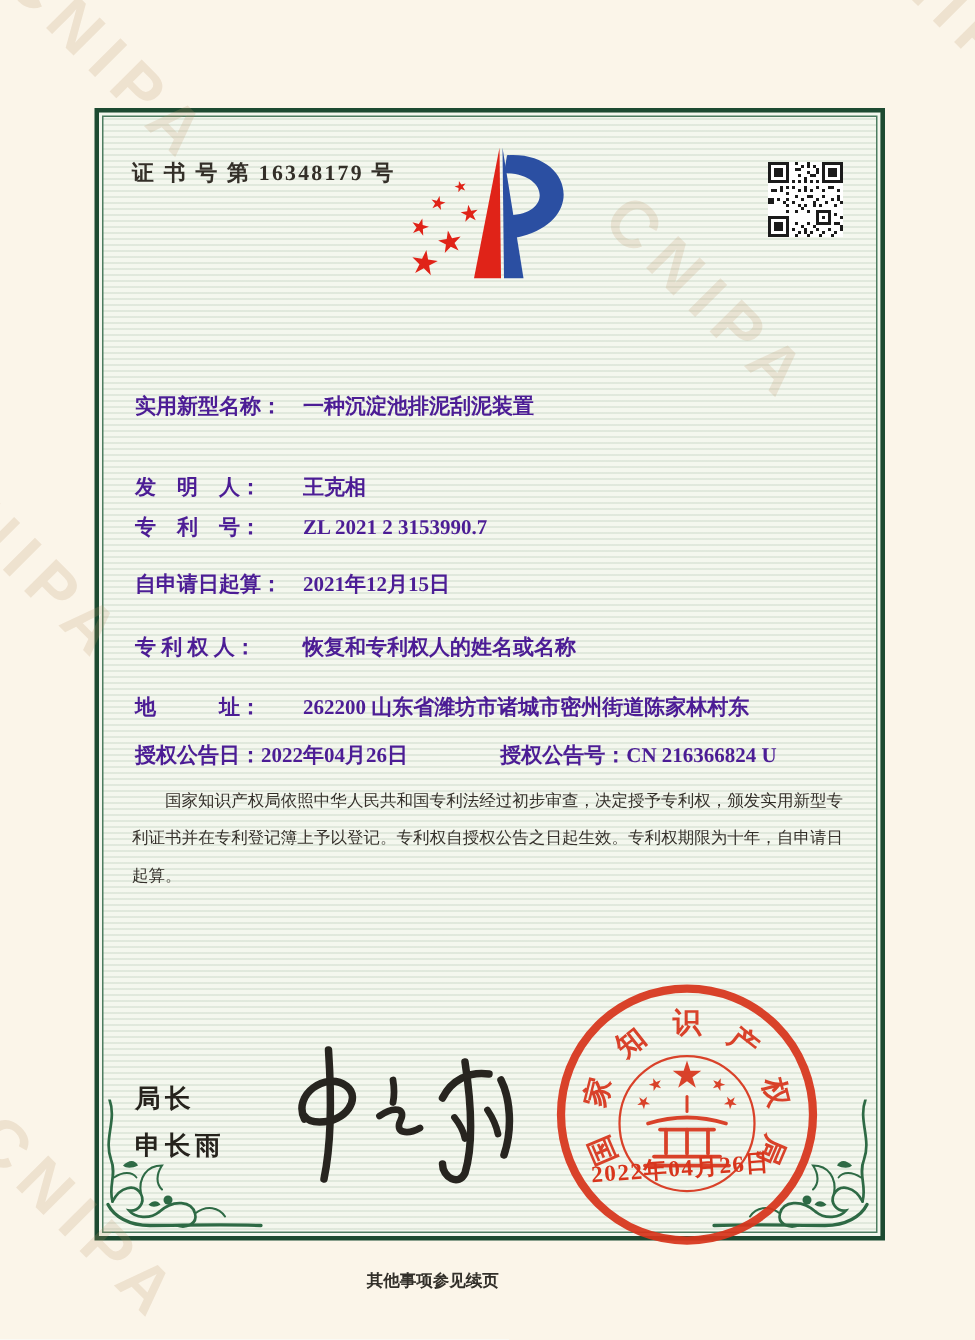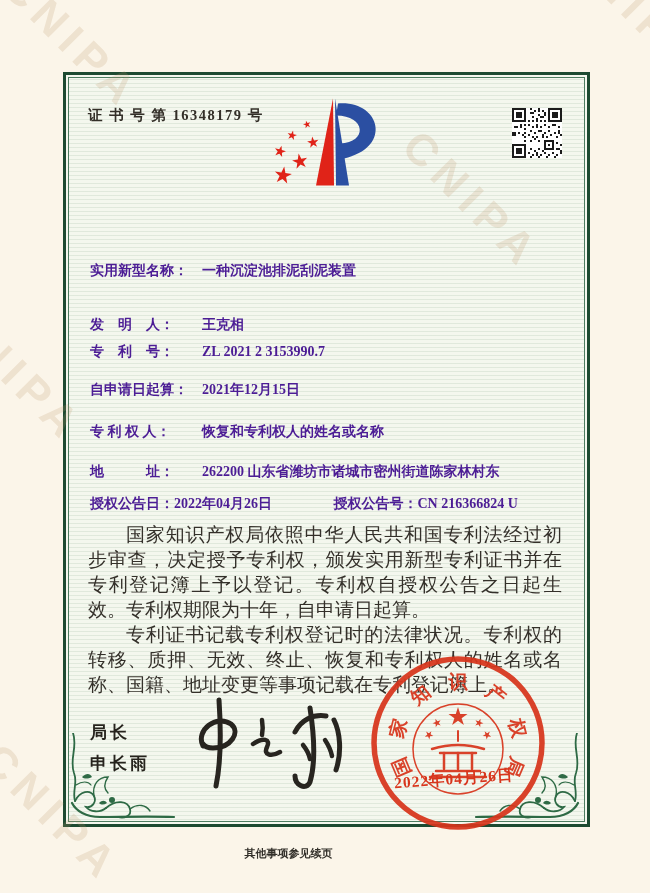--- a/index.html
+++ b/index.html
@@ -15,21 +15,21 @@
   .abs{position:absolute;z-index:3;}
   .cert-no{left:88px;top:106px;font-size:14.5px;letter-spacing:1.5px;color:#332f28;font-weight:600;}
   .logo{left:256px;top:95px;width:138px;height:97px;}
   .qr{left:512px;top:108px;width:50px;height:50px;}
   .title{left:63px;top:192px;width:521px;text-align:center;font-size:31px;font-weight:700;
     letter-spacing:8px;color:#17140f;}
   .row{left:90px;width:472px;font-size:14px;font-weight:600;color:#4c1d95;white-space:nowrap;}
   .row .lbl{display:inline-block;min-width:112px;}
   .r1{top:262px;} .r2{top:304px;margin-top:12px;} .r3{top:343px;} .r4{top:381px;} .r5{top:423px;} .r6{top:463px;} .r7{top:495px;}
   .r7 .g1{display:inline-block;width:240px;}
-  .paras{left:88px;top:522px;width:474px;font-size:19px;line-height:25px;text-align:justify;
+  .paras{left:88px;top:522px;width:474px;font-size:11px;line-height:25px;text-align:justify;
     color:#34302a;font-weight:500;}
   .paras p{margin:0;text-indent:2em;}
   .director-title{left:90px;top:721px;font-size:17px;letter-spacing:3px;color:#26231d;font-weight:600;}
   .director-name{left:90px;top:752px;font-size:17px;letter-spacing:3px;color:#26231d;font-weight:600;}
   .signature{left:183px;top:690px;width:168px;height:108px;}
   .flourish{top:733px;width:112px;height:88px;}
   .fl-left{left:66px;}
   .fl-right{left:472px;transform:scaleX(-1);}
   .seal{left:366px;top:651px;width:184px;height:184px;z-index:4;opacity:0.93;}
   .seal-date{left:394px;top:769px;font-size:15.5px;font-weight:600;letter-spacing:1px;
@@ -176,21 +176,20 @@
   <div class="abs row r6">
     <span class="lbl">地　　　址：</span><span>262200 山东省潍坊市诸城市密州街道陈家林村东</span>
   </div>
   <div class="abs row r7">
     <span class="g1"><span>授权公告日：</span><span>2022年04月26日</span></span>
     <span><span>授权公告号：</span><span>CN 216366824 U</span></span>
   </div>
 
   <div class="abs paras">
     <p>国家知识产权局依照中华人民共和国专利法经过初步审查，决定授予专利权，颁发实用新型专利证书并在专利登记簿上予以登记。专利权自授权公告之日起生效。专利权期限为十年，自申请日起算。</p>
-    <p>专利证书记载专利权登记时的法律状况。专利权的转移、质押、无效、终止、恢复和专利权人的姓名或名称、国籍、地址变更等事项记载在专利登记簿上。</p>
   </div>
 
   <svg class="abs flourish fl-left" viewBox="0 0 112 88">
     <g stroke="#2e6a45" fill="none" stroke-width="1.8" stroke-linecap="round">
       <path d="M7,0 C12,14 3,26 8,40 C12,50 6,58 9,68"></path>
       <path d="M9,68 C14,58 24,56 28,63 C31,69 26,75 20,74 C24,79 34,80 40,75"></path>
       <path d="M6,70 C10,78 20,84 34,84 C56,84 80,83 108,84" stroke-width="2.2"></path>
       <path d="M40,75 C50,66 62,68 64,76 C66,83 58,86 52,84"></path>
       <path d="M28,63 C26,52 32,44 42,44 C38,50 38,56 42,60" stroke-width="1.4"></path>
       <path d="M64,76 C72,70 80,72 84,78" stroke-width="1.4"></path>

